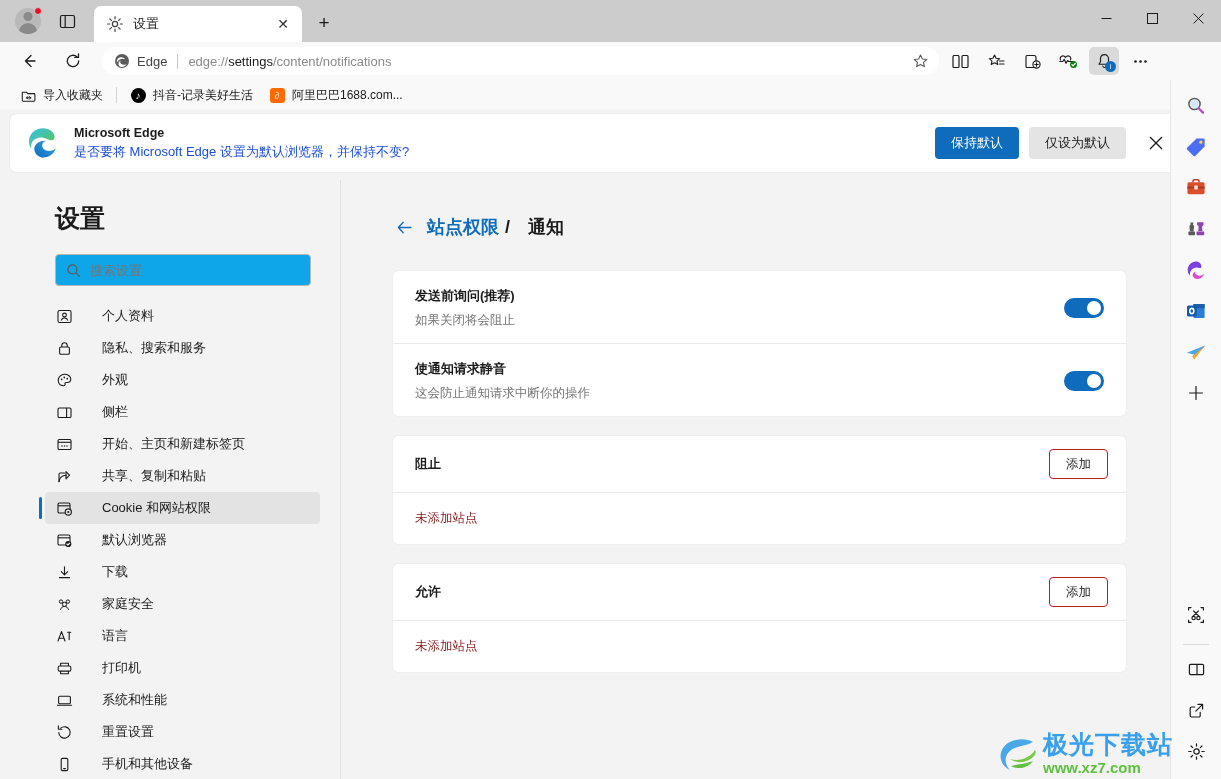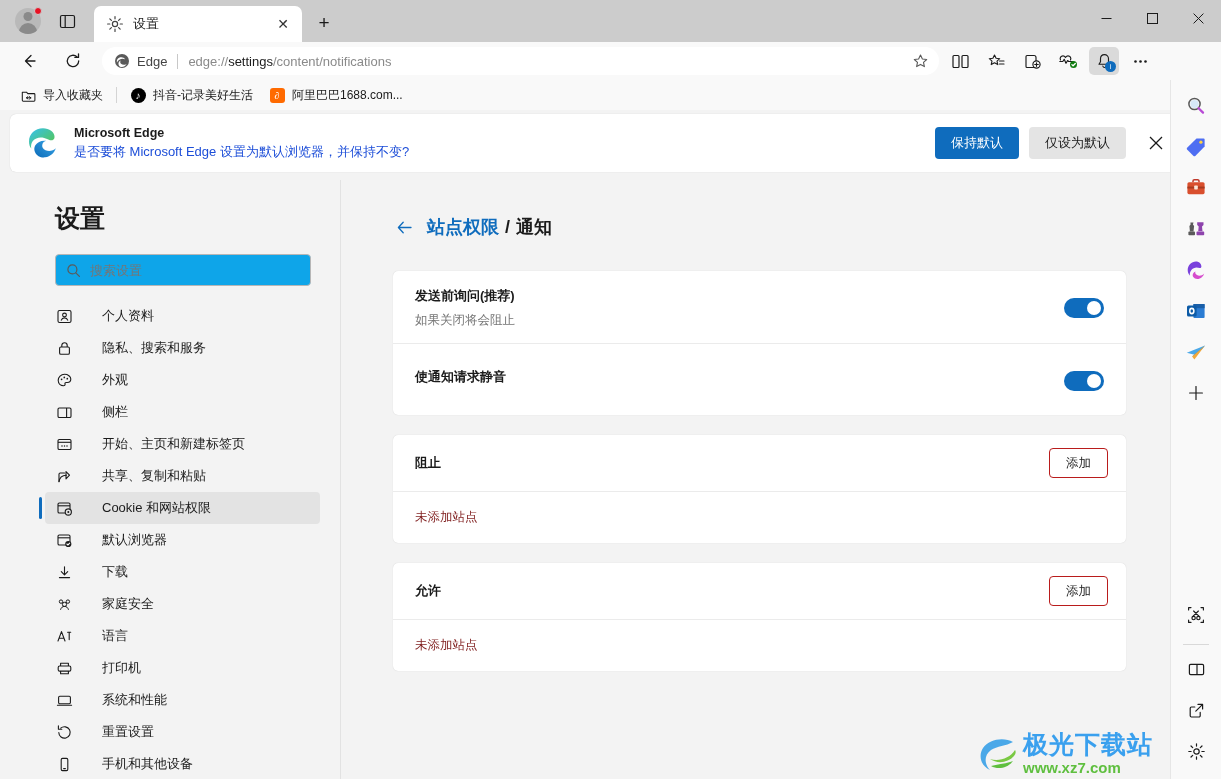--- a/index.html
+++ b/index.html
@@ -204,21 +204,21 @@
   
   .content {
     flex:1; position:relative; background:#f3f3f3; padding:35px 30px 0 45px;
     overflow:hidden;
   }
   .breadcrumb { display:flex; align-items:center; margin-bottom:32px; }
   .bc-back { width:22px;height:22px;display:flex;align-items:center;justify-content:center;
              margin-right:12px; color:#0f6cbd; }
   .bc-link { font-size:18px; font-weight:bold; color:#0f6cbd; cursor:pointer; }
   .bc-slash { font-size:18px; font-weight:bold; color:#1b1b1b; margin:0 6px; }
-  .bc-current { font-size:18px; font-weight:bold; color:#1b1b1b; }
+  .bc-current { font-size:18px; font-weight:bold; color:#1b1b1b;margin-left:12px; }
 
   .card {
     background:#ffffff; border-radius:5px; margin-bottom:20px;
     box-shadow:0 0 1px rgba(0,0,0,.18); width:733px;
   }
   .toggle-row {
     display:flex; align-items:center; padding:16px 22px 14px 22px;
     min-height:72px;
   }
   .toggle-row + .toggle-row { border-top:1px solid #ebebeb; }
@@ -255,21 +255,21 @@
   }
   .eb-btn {
     width:36px;height:36px;margin-bottom:5px;border-radius:5px;
     display:flex;align-items:center;justify-content:center;cursor:pointer;
   }
   .eb-divider { width:26px;height:1px;background:#d9d9d9;margin:6px 0; }
   .eb-spacer { flex:1; }
 
   
   .watermark {
-    position:absolute; right:68px; bottom:2px;
+    position:absolute; right:48px; bottom:2px;
     display:flex; align-items:center; pointer-events:none;
   }
   .wm-swirl { width:44px;height:40px;flex:0 0 44px; }
   .wm-texts { margin-left:2px; }
   .wm-main {
     font-size:25px; font-weight:bold; color:#3aa0ee;
     letter-spacing:1px; line-height:1;
   }
   .wm-sub {
     font-size:15px; font-weight:bold; color:#5fbf3f; line-height:1.2; margin-top:2px;
@@ -644,20 +644,21 @@
           <div class="tr-title">发送前询问(推荐)</div>
           <div class="tr-sub">如果关闭将会阻止</div>
         </div>
         <div class="toggle">
           <div class="knob"></div>
         </div>
       </div>
       <div class="toggle-row">
         <div class="tr-texts">
           <div class="tr-title">使通知请求静音</div>
+          <div class="tr-sub">这会防止通知请求中断你的操作</div>
         </div>
         <div class="toggle">
           <div class="knob"></div>
         </div>
       </div>
     </div>
 
     <div class="card">
       <div class="sec-head">
         <span class="sec-title">阻止</span>

